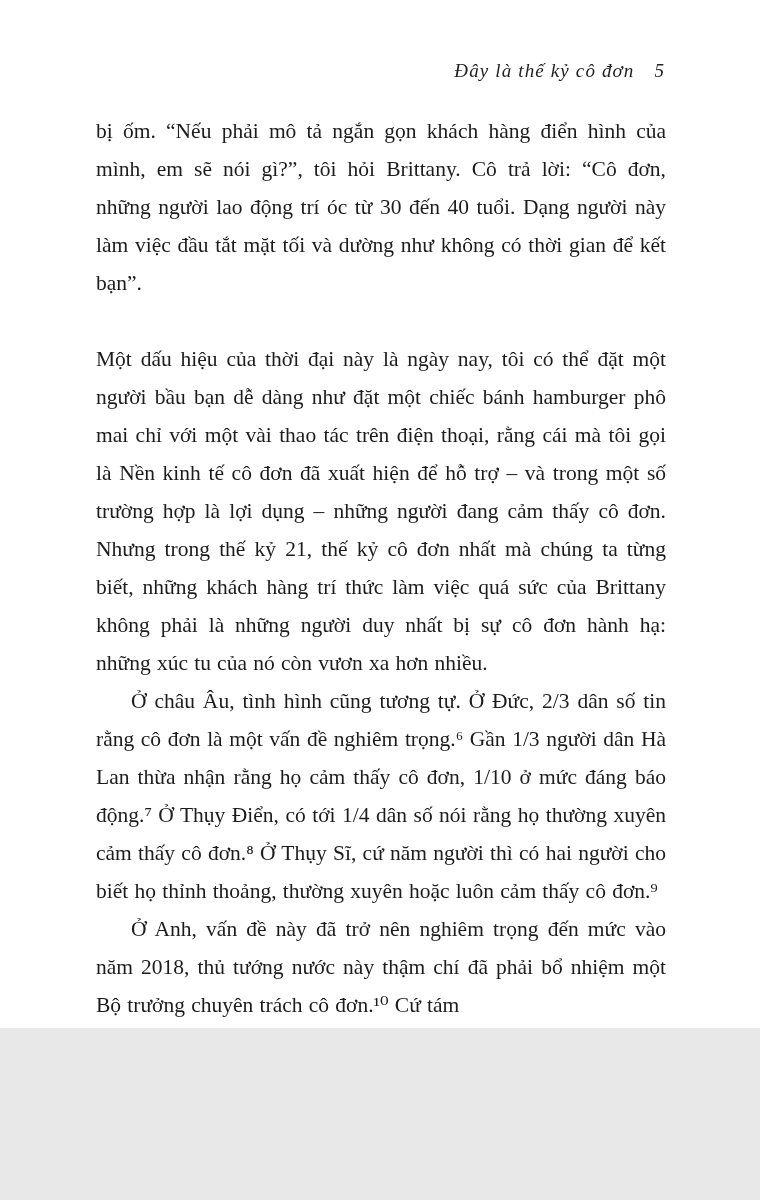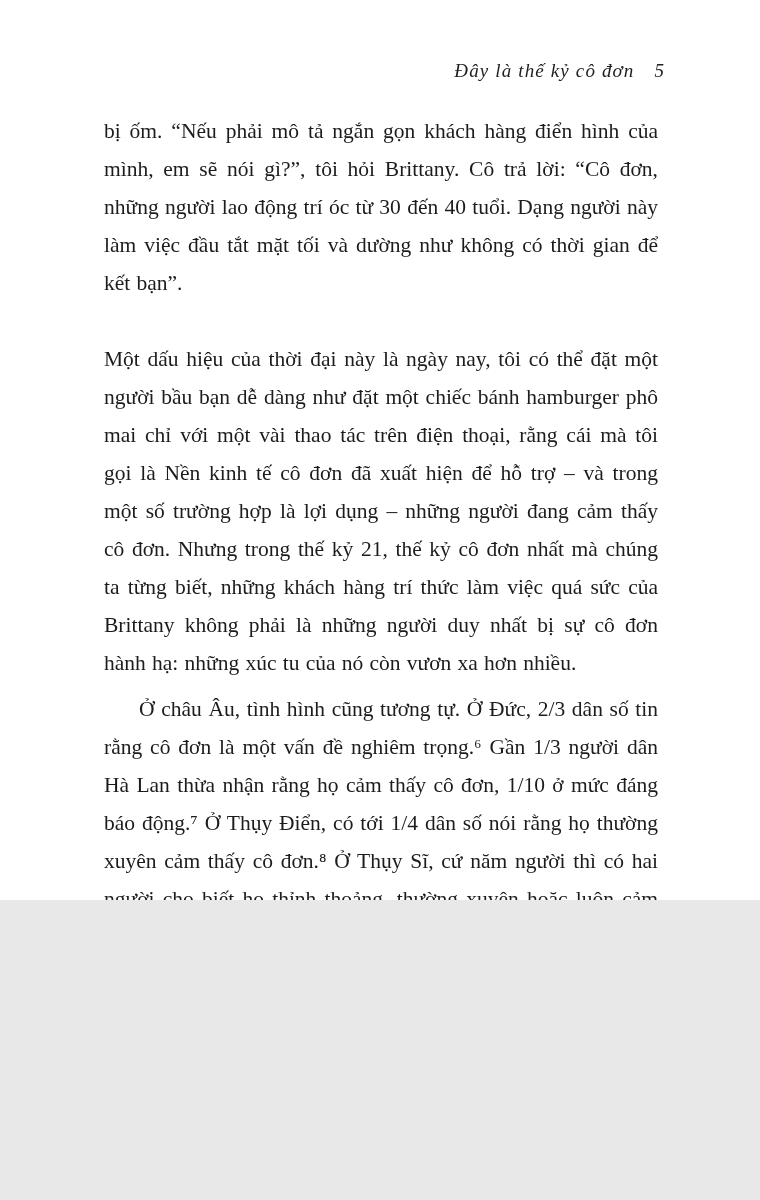--- a/index.html
+++ b/index.html
@@ -3,21 +3,21 @@
 <meta charset="utf-8">
 <style>
   html, body {
     margin: 0;
     padding: 0;
     background: #e8e8e8;
   }
   .page {
     position: relative;
     width: 760px;
-    height: 900px;
+    height: 1028px;
     margin: 0 auto;
     background: #ffffff;
     box-sizing: border-box;
     padding: 58px 94px 0 96px;
     font-family: "Liberation Serif", "DejaVu Serif", serif;
     color: #1c1c1c;
     overflow: hidden;
   }
   .running-head {
     text-align: right;
@@ -35,21 +35,21 @@
     letter-spacing: 0;
   }
   .body-text {
     margin-top: 28px;
     font-size: 21.5px;
     line-height: 38px;
     text-align: justify;
     word-spacing: 0.04em;
   }
   .para {
-    margin: 8px;
+    margin: 0;
   }
   .para.section-start {
     margin-top: 38px;
   }
   .para.indent {
     text-indent: 35px;
   }
 </style>
 </head>
 <body>
@@ -61,15 +61,16 @@
   </header>
 
   <main class="body-text">
     <p class="para">bị ốm. “Nếu phải mô tả ngắn gọn khách hàng điển hình của mình, em sẽ nói gì?”, tôi hỏi Brittany. Cô trả lời: “Cô đơn, những người lao động trí óc từ 30 đến 40 tuổi. Dạng người này làm việc đầu tắt mặt tối và dường như không có thời gian để kết bạn”.</p>
 
     <p class="para section-start">Một dấu hiệu của thời đại này là ngày nay, tôi có thể đặt một người bầu bạn dễ dàng như đặt một chiếc bánh hamburger phô mai chỉ với một vài thao tác trên điện thoại, rằng cái mà tôi gọi là Nền kinh tế cô đơn đã xuất hiện để hỗ trợ – và trong một số trường hợp là lợi dụng – những người đang cảm thấy cô đơn. Nhưng trong thế kỷ 21, thế kỷ cô đơn nhất mà chúng ta từng biết, những khách hàng trí thức làm việc quá sức của Brittany không phải là những người duy nhất bị sự cô đơn hành hạ: những xúc tu của nó còn vươn xa hơn nhiều.</p>
 
 
     <p class="para indent">Ở châu Âu, tình hình cũng tương tự. Ở Đức, 2/3 dân số tin rằng cô đơn là một vấn đề nghiêm trọng.⁶ Gần 1/3 người dân Hà Lan thừa nhận rằng họ cảm thấy cô đơn, 1/10 ở mức đáng báo động.⁷ Ở Thụy Điển, có tới 1/4 dân số nói rằng họ thường xuyên cảm thấy cô đơn.⁸ Ở Thụy Sĩ, cứ năm người thì có hai người cho biết họ thỉnh thoảng, thường xuyên hoặc luôn cảm thấy cô đơn.⁹</p>
 
+    <p class="para indent">Ở Anh, vấn đề này đã trở nên nghiêm trọng đến mức vào năm 2018, thủ tướng nước này thậm chí đã phải bổ nhiệm một Bộ trưởng chuyên trách cô đơn.¹⁰ Cứ tám</p>
   </main>
 
 </div>
 
 </body></html>

